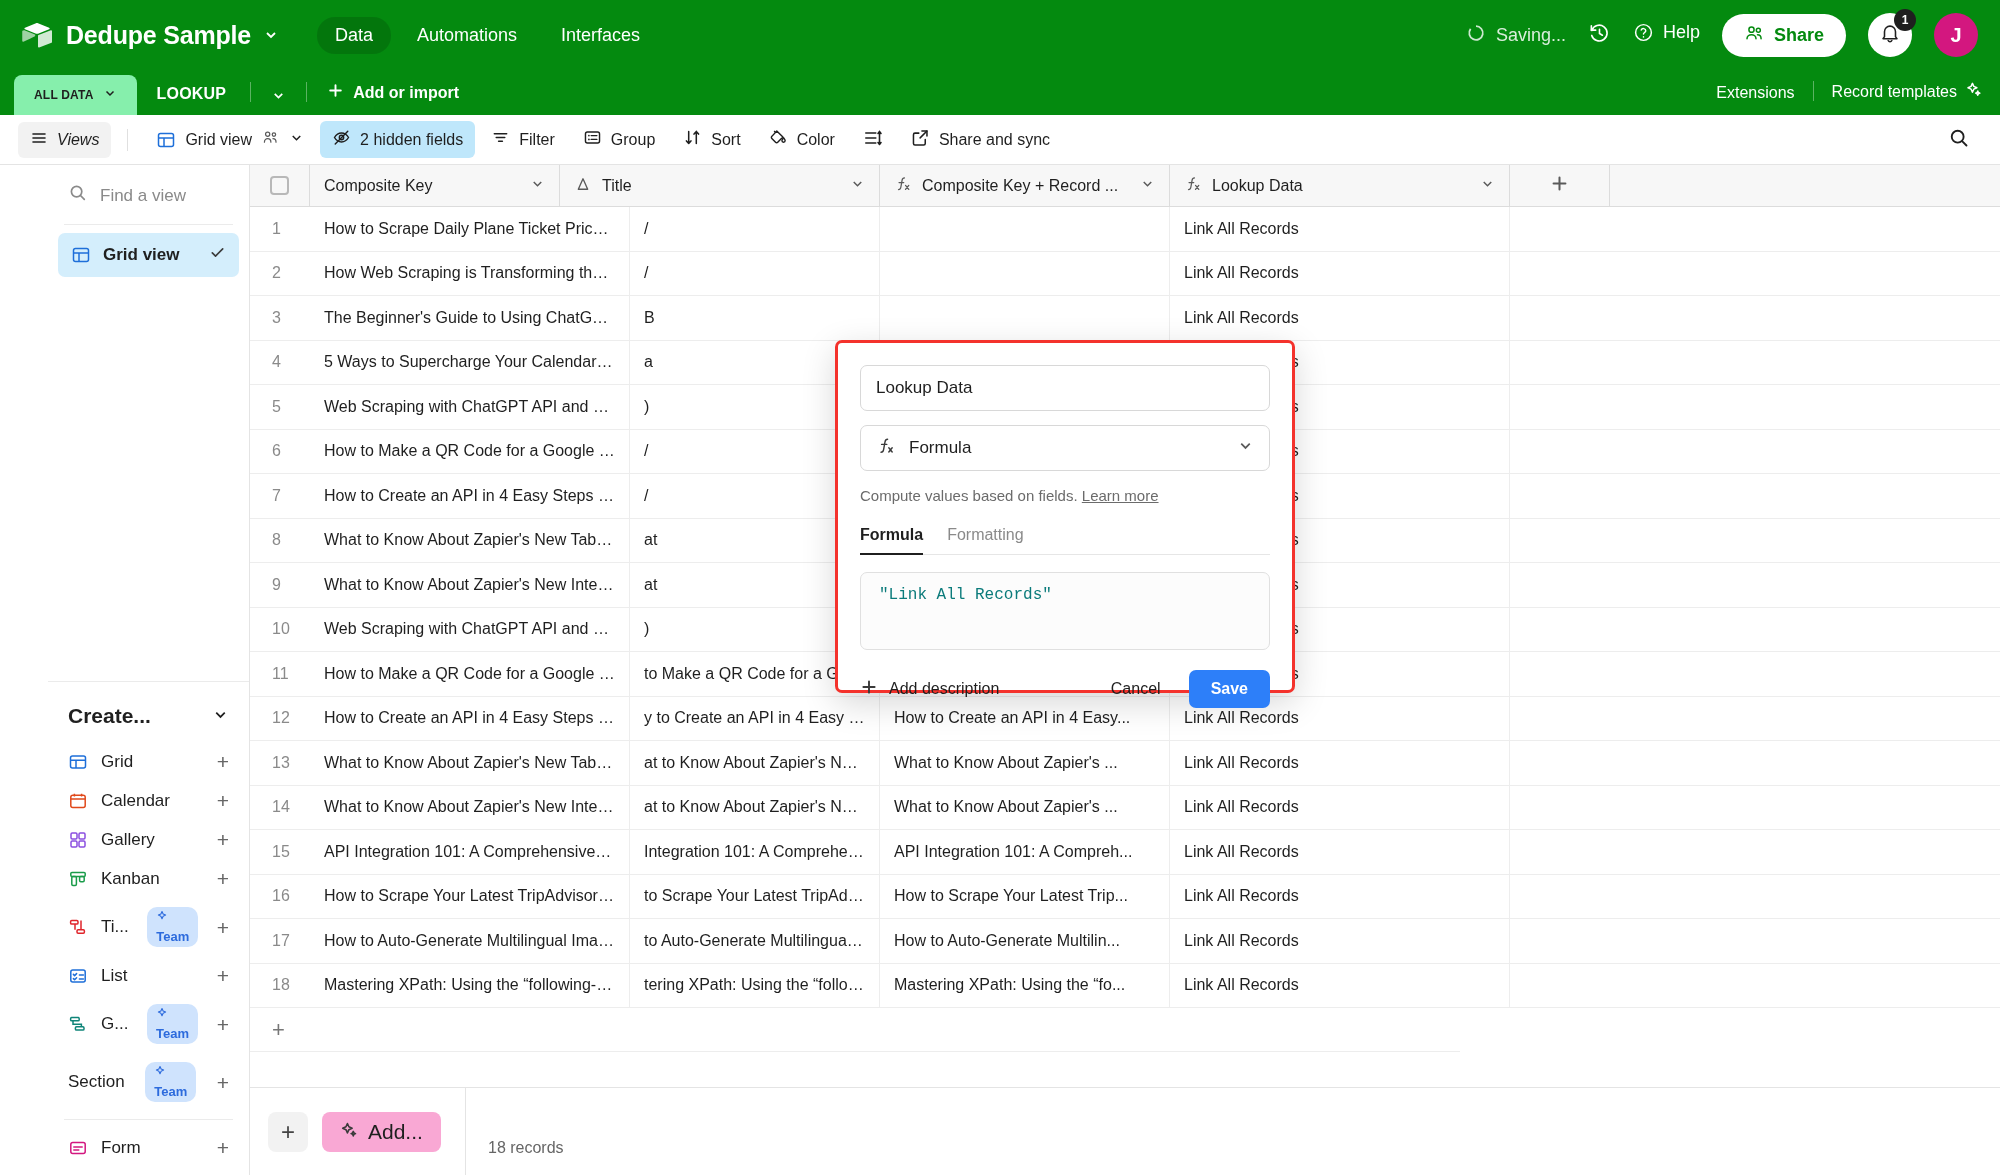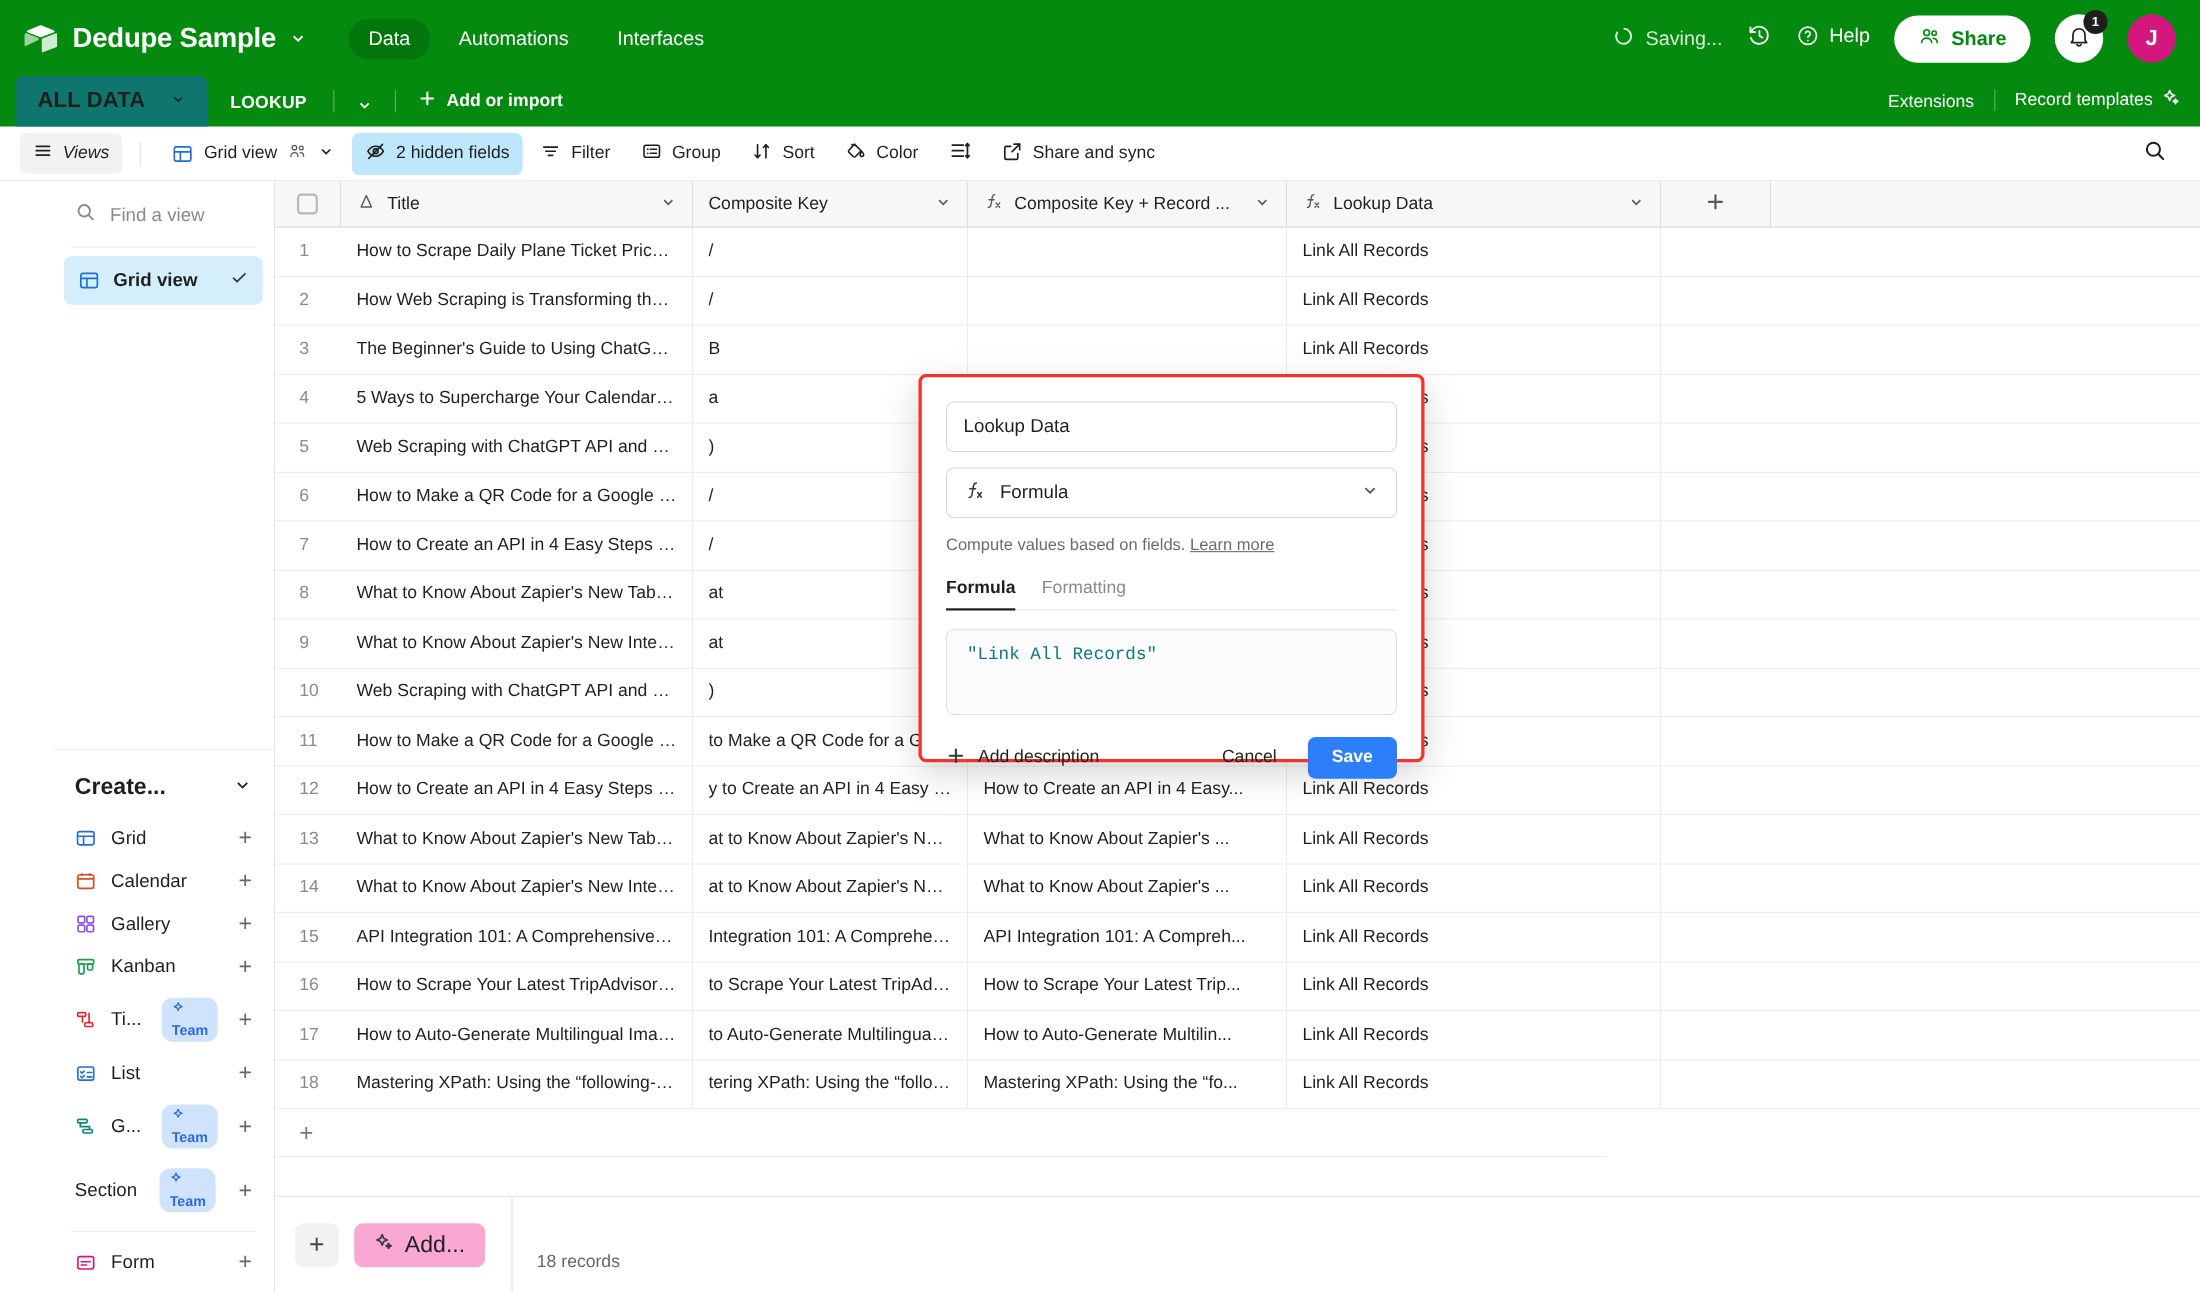--- a/index.html
+++ b/index.html
@@ -50,23 +50,23 @@
     width: 44px; height: 44px; border-radius: 50%; background: #d3177f;
     color: #fff; display: flex; align-items: center; justify-content: center;
     font-size: 20px; font-weight: 600; cursor: pointer;
   }
   
   .tabstrip {
     height: 45px; background: #048a0f; display: flex; align-items: flex-end;
     padding-left: 14px; position: relative;
   }
   .tab {
-    background: #0f766e; color: #1f1f1f; font-size: 20px; font-weight: 600;
+    background: #86efac; color: #1f1f1f; font-size: 12px; font-weight: 600;
     padding: 11px 20px 12px; border-radius: 8px 8px 0 0; display: flex;
-    align-items: center; gap: 23px; cursor: pointer; letter-spacing: .2px;
+    align-items: center; gap: 9px; cursor: pointer; letter-spacing: .2px;
   }
   .tab-inactive {
     color: #fff; font-size: 16px; font-weight: 600; padding: 11px 20px 12px;
     display: flex; align-items: center; gap: 9px; cursor: pointer; letter-spacing: .2px;
   }
   .tab-sep { width: 1px; height: 20px; background: rgba(255,255,255,.35); margin: 0 4px 13px; }
   .tab-add {
     color: #fff; font-size: 16px; font-weight: 600; padding: 11px 16px 12px;
     display: flex; align-items: center; gap: 9px; cursor: pointer;
   }
@@ -624,35 +624,35 @@
       </div>
     </div>
   </div>
 
   <div class="grid-area">
 
     <div class="grid-head">
       <div class="gh-cell c-check">
         <span class="chk-box"></span>
       </div>
+      <div class="gh-cell c-ck">
+        <span>Composite Key</span>
+        <span class="chev">
+          <svg width="15" height="15" viewBox="0 0 16 16" fill="none" stroke="#5a5a5a" stroke-width="1.6">
+              <path d="M4 6.3l4 4 4-4"></path>
+            </svg>
+        </span>
+      </div>
       <div class="gh-cell c-title">
         <span>
           <svg width="18" height="18" viewBox="0 0 20 20" fill="none" stroke="#5a5a5a" stroke-width="1.5" stroke-linejoin="round">
               <path d="M10 4.2L15.2 15.8H4.8z"></path>
             </svg>
         </span>
         <span>Title</span>
-        <span class="chev">
-          <svg width="15" height="15" viewBox="0 0 16 16" fill="none" stroke="#5a5a5a" stroke-width="1.6">
-              <path d="M4 6.3l4 4 4-4"></path>
-            </svg>
-        </span>
-      </div>
-      <div class="gh-cell c-ck">
-        <span>Composite Key</span>
         <span class="chev">
           <svg width="15" height="15" viewBox="0 0 16 16" fill="none" stroke="#5a5a5a" stroke-width="1.6">
               <path d="M4 6.3l4 4 4-4"></path>
             </svg>
         </span>
       </div>
       <div class="gh-cell c-ckr">
         <span>
           <svg width="18" height="18" viewBox="0 0 20 20" fill="none" stroke="#5a5a5a" stroke-width="1.4" stroke-linecap="round">
             <path d="M5 16.2c1.6 0 2.3-.9 2.6-2.6L9 5.8c.3-1.7 1-2.6 2.6-2.6"></path>

